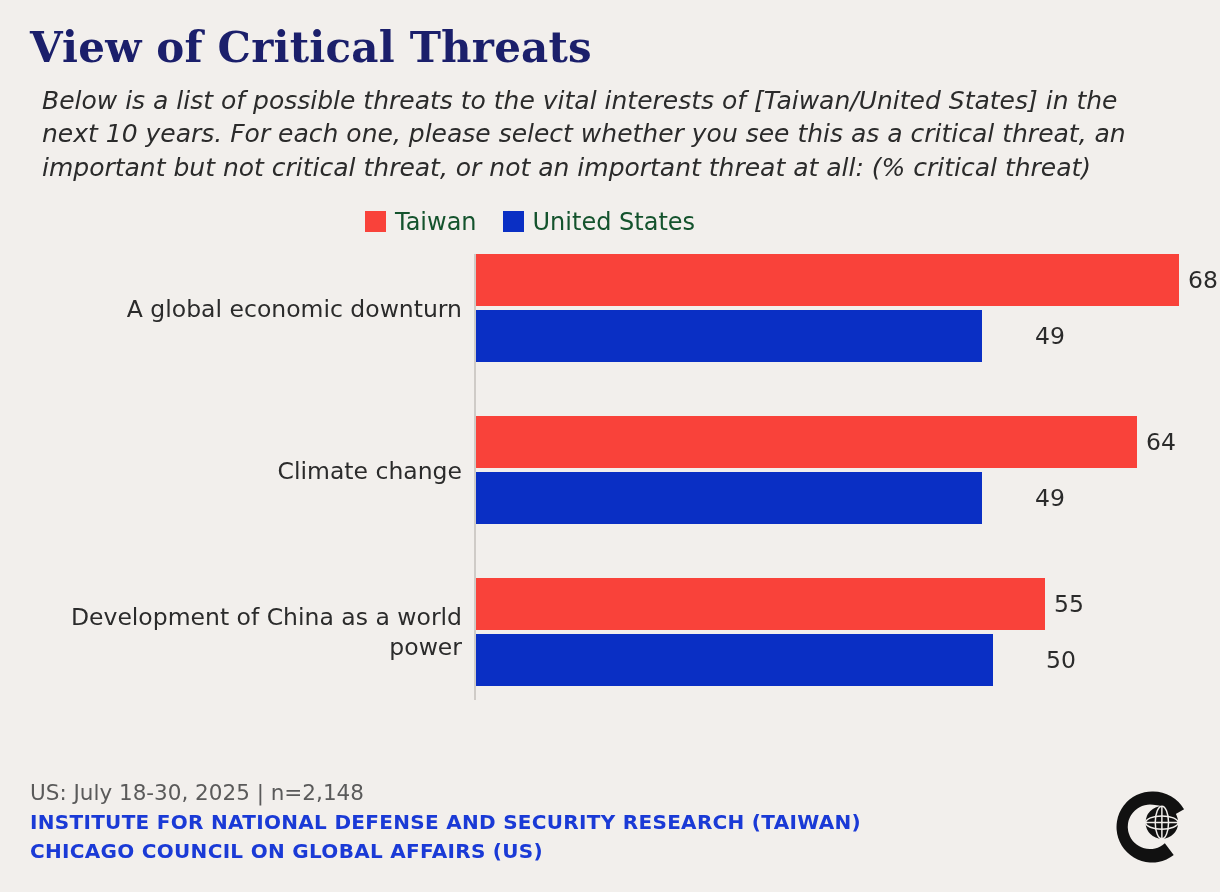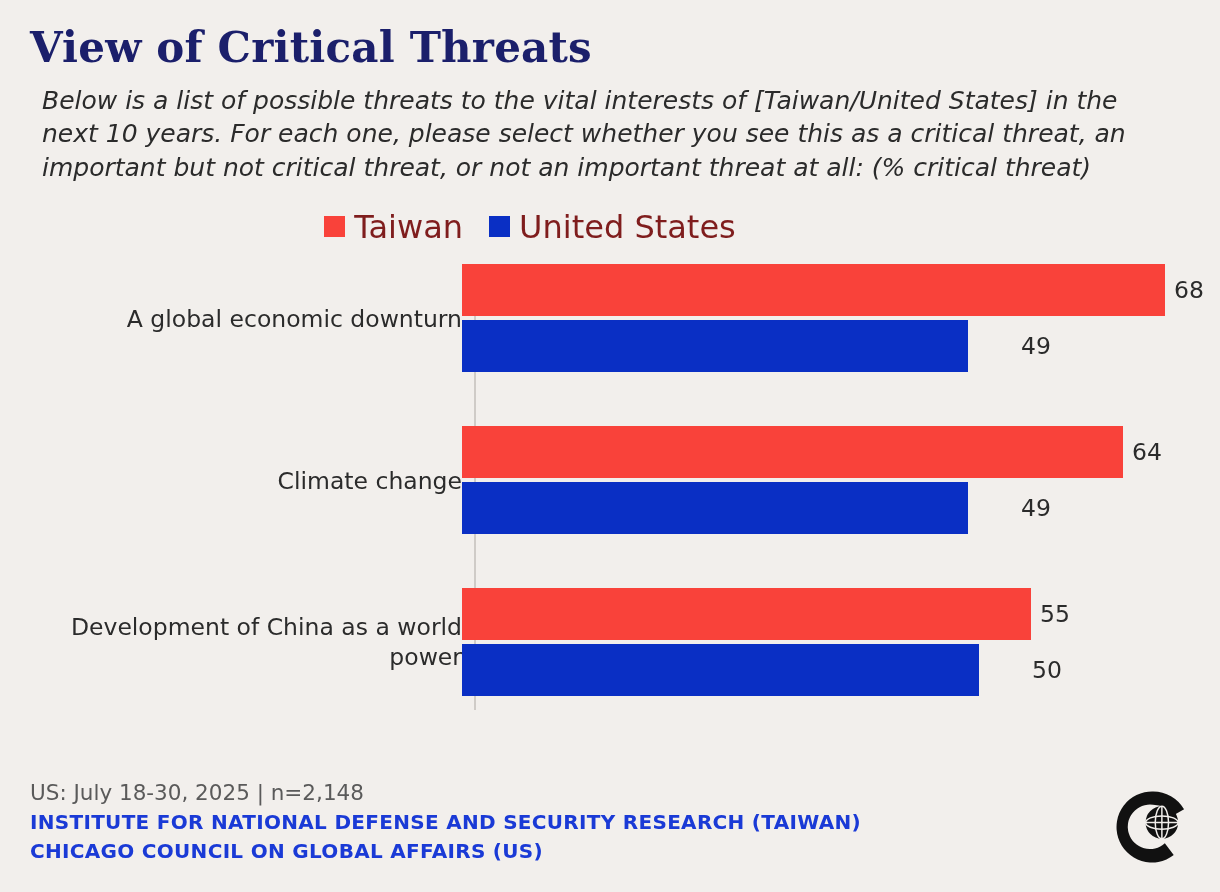--- a/index.html
+++ b/index.html
@@ -49,22 +49,22 @@
     display: flex;
     align-items: center;
     gap: 9px;
   }
   .legend-swatch {
     width: 21px;
     height: 21px;
     display: inline-block;
   }
   .legend-label {
-    font-size: 32px;
-    color: #7f1d1d;
+    font-size: 24px;
+    color: #14532d;
   }
 
   
   .chart {
     position: relative;
     margin-top: 18px;
     height: 450px;
   }
   .axis-line {
     position: absolute;
@@ -90,21 +90,21 @@
     width: 432px;
     text-align: right;
     font-size: 23.5px;
     color: #2b2b2b;
     line-height: 1.3;
     top: 50%;
     transform: translateY(-50%);
   }
   .bar-row {
     position: absolute;
-    left: 432px;
+    left: 446px;
     height: 52px;
     display: flex;
     align-items: center;
   }
   .bar-row.top { top: 0px; }
   .bar-row.bottom { top: 56px; gap: 44px; }
   .bar {
     height: 52px;
     display: block;
   }

